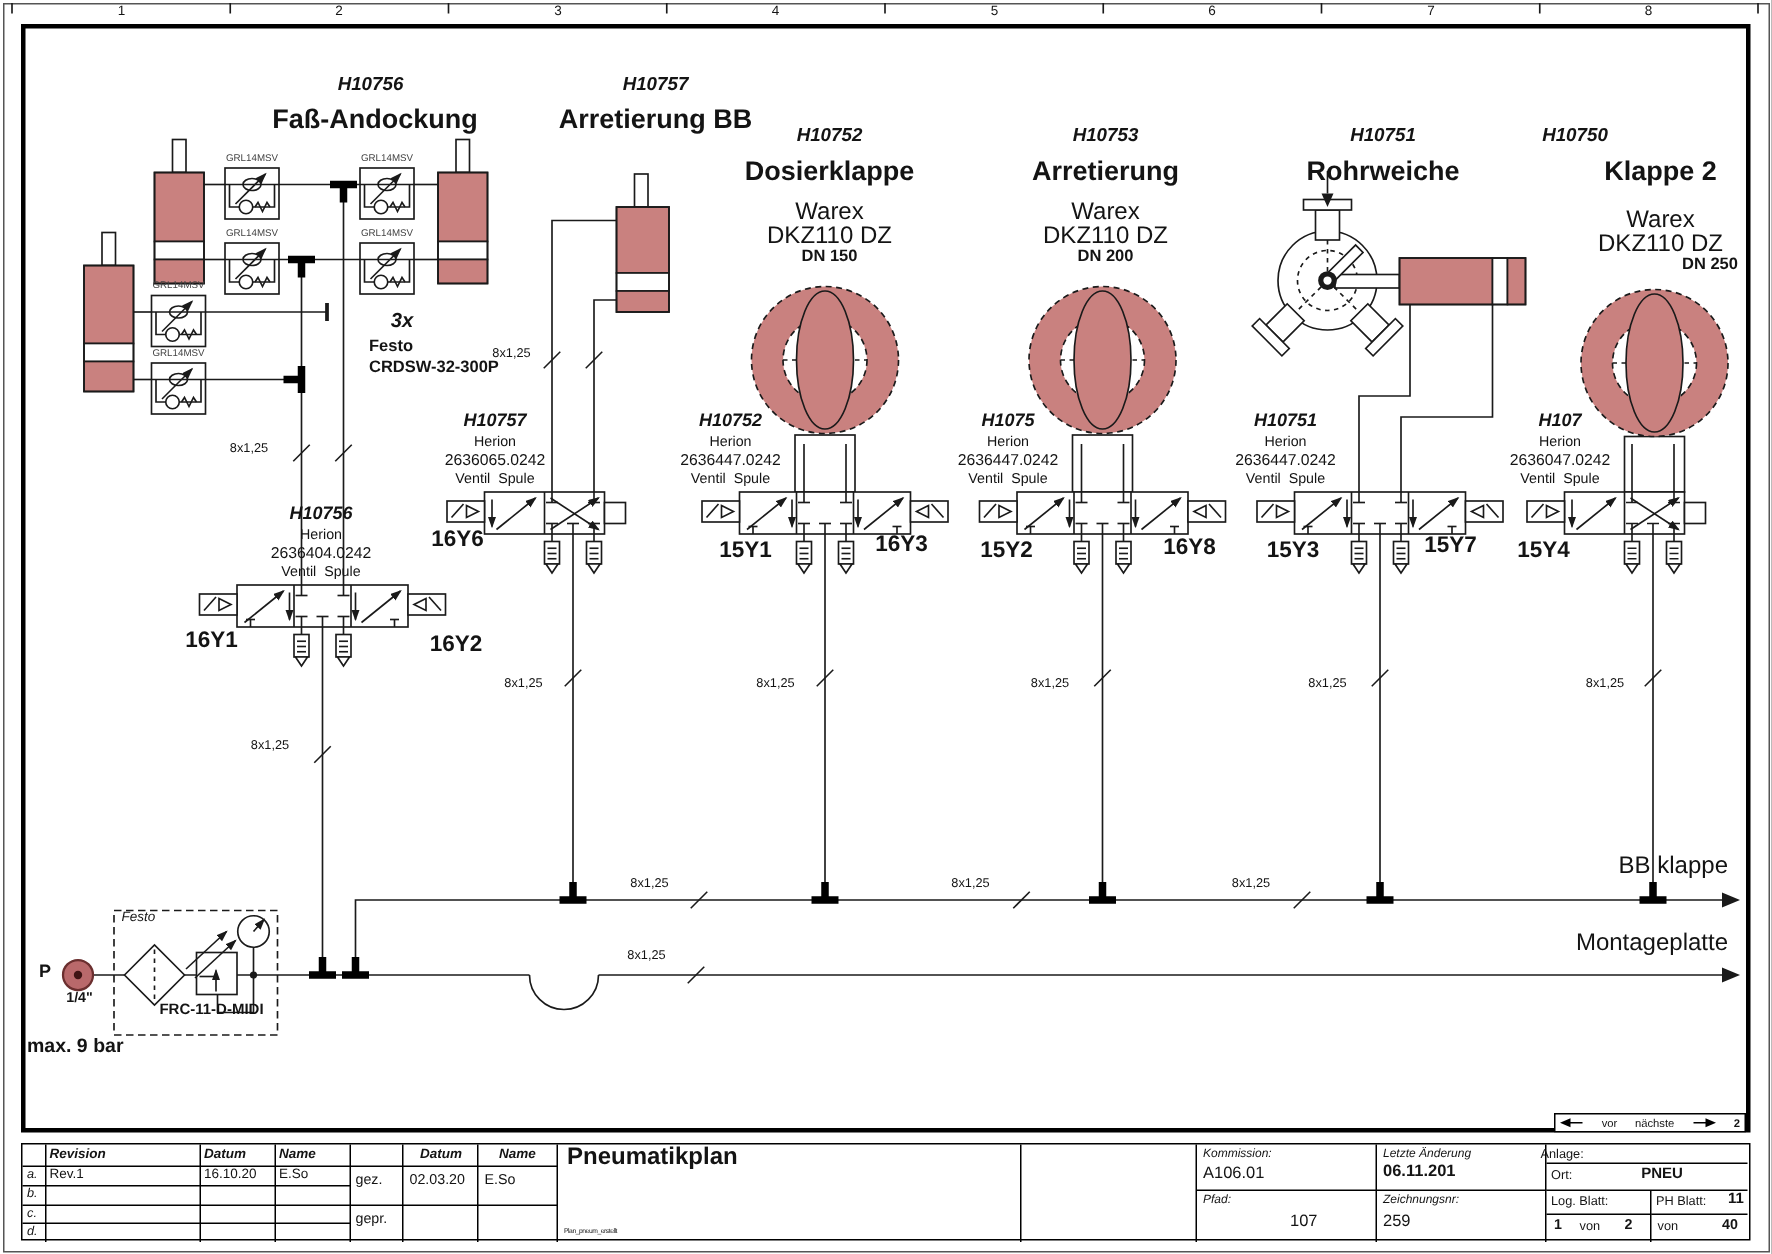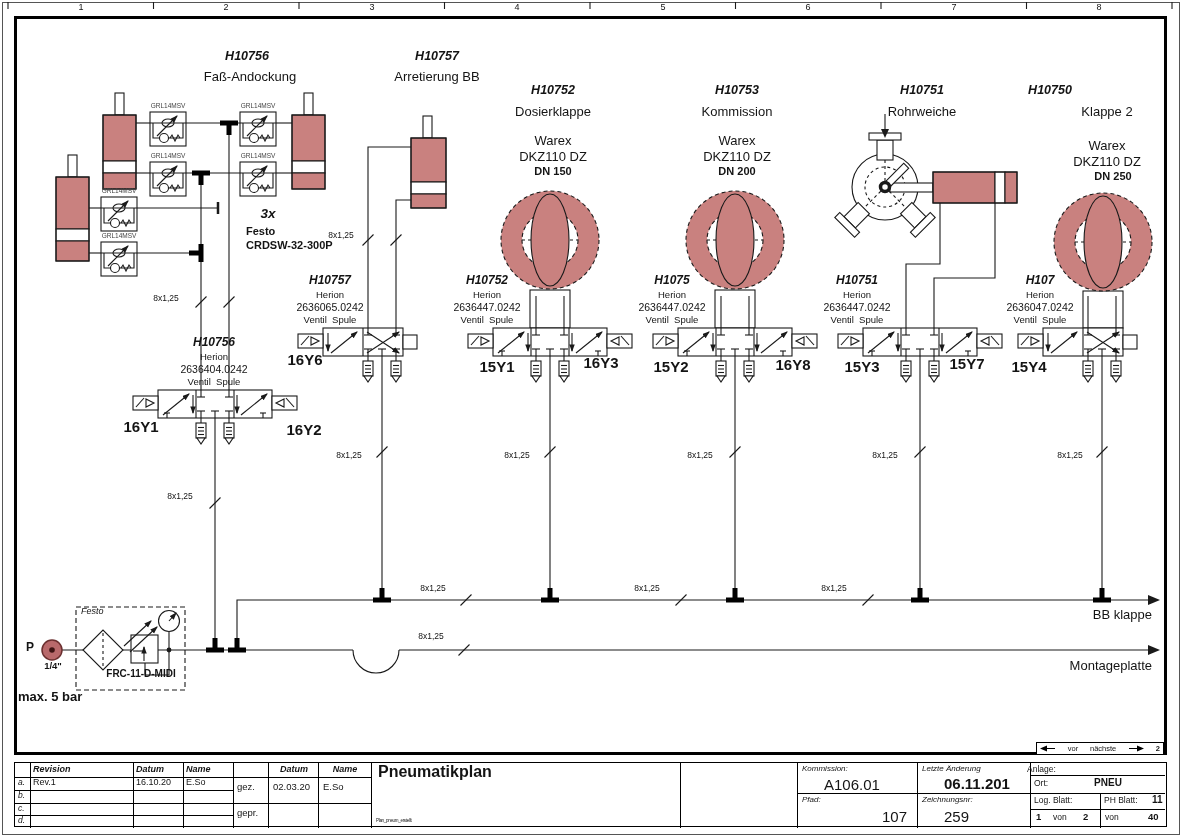--- a/index.html
+++ b/index.html
@@ -4,28 +4,28 @@
 <style>
   :root{ --pink:#c9817f; --line:#1a1a1a; --port:#b9696b; }
   html,body{margin:0;padding:0;background:#888;}
   #sheet{position:relative;width:1181px;height:836px;background:#fff;overflow:hidden;
          font-family:"Liberation Sans",sans-serif;color:#141414;}
   #outer{position:absolute;left:2px;top:2px;width:1176px;height:831px;border:1px solid #555;}
   #frame{position:absolute;left:14px;top:16px;width:1153px;height:739px;border:3px solid #000;box-sizing:border-box;}
   #gfx{position:absolute;left:0;top:0;}
   .lbl{position:absolute;white-space:pre;line-height:1;color:#141414;}
   .cx{transform:translateX(-50%);}
-  .rx{transform:translateX(-100%);margin-top:38px;}
+  .rx{transform:translateX(-100%);}
   .f-r9{font-size:9px;}
   .f-tag{font-style:italic;font-weight:bold;font-size:12.5px;}
-  .f-title{font-weight:normal;font-size:13px;}
+  .f-title{font-weight:bold;font-size:18px;}
   .f-grl{font-size:6.5px;color:#444;}
   .f-qty{font-style:italic;font-weight:bold;font-size:13.5px;}
   .f-b11{font-weight:bold;font-size:11px;}
-  .f-s10{font-size:13px;}
+  .f-s10{font-size:16px;}
   .f-sol{font-weight:bold;font-size:15px;}
   .f-pipe{font-size:8.5px;}
   .f-p12{font-weight:bold;font-size:12px;}
   .f-b95{font-weight:bold;font-size:9.5px;}
   .f-max{font-weight:bold;font-size:13px;}
   .f-it9{font-style:italic;font-size:9px;}
   .f-b10{font-weight:bold;font-size:10px;}
   .vblock{position:absolute;text-align:center;transform:translateX(-50%);}
   .vb-tag{font-style:italic;font-weight:bold;font-size:12px;margin-bottom:2px;}
   .vb-mk{font-size:9.5px;margin-bottom:1px;}
@@ -36,21 +36,21 @@
   .cell{position:absolute;box-sizing:border-box;}
   .br{border-right:1px solid #000;}
   .bb{border-bottom:1px solid #000;}
   .hline{position:absolute;height:1px;background:#000;}
   .tbl{position:absolute;white-space:pre;line-height:1;}
   .t-ih{font-style:italic;font-weight:bold;font-size:9px;}
   .t-il{font-style:italic;font-size:8.5px;}
   .t-v9{font-size:9px;}
   .t-v95{font-size:9.5px;}
   .t-it8{font-style:italic;font-size:8px;}
-  .t-v105{font-size:15px;margin-left:22px;}
+  .t-v105{font-size:11px;}
   .t-b{font-weight:bold;}
   .t-title{font-weight:bold;font-size:16px;}
   .t-file{font-size:4.5px;letter-spacing:-0.3px;}
   .t-85{font-size:8.5px;}
   #nav{position:absolute;left:1036px;top:742px;width:128px;height:13px;border:1.5px solid #000;box-sizing:border-box;
        display:flex;align-items:center;justify-content:space-between;padding:0 3px;background:#fff;font-size:7.5px;}
 </style>
 </head>
 <body>
 
@@ -362,31 +362,31 @@
   <div class="lbl cx f-tag" style="left:247px;top:50px">H10756</div>
   <div class="lbl cx f-title" style="left:250px;top:70px">Faß-Andockung</div>
   <div class="lbl cx f-tag" style="left:437px;top:50px">H10757</div>
   <div class="lbl cx f-title" style="left:437px;top:70px">Arretierung BB</div>
   <div class="lbl cx f-tag" style="left:553px;top:84px">H10752</div>
   <div class="lbl cx f-title" style="left:553px;top:105px">Dosierklappe</div>
   <div class="lbl cx f-s10" style="left:553px;top:134px">Warex</div>
   <div class="lbl cx f-s10" style="left:553px;top:150px">DKZ110 DZ</div>
   <div class="lbl cx f-b11" style="left:553px;top:166px">DN 150</div>
   <div class="lbl cx f-tag" style="left:737px;top:84px">H10753</div>
-  <div class="lbl cx f-title" style="left:737px;top:105px">Kommission</div>
+  <div class="lbl cx f-title" style="left:737px;top:105px">Arretierung</div>
   <div class="lbl cx f-s10" style="left:737px;top:134px">Warex</div>
   <div class="lbl cx f-s10" style="left:737px;top:150px">DKZ110 DZ</div>
   <div class="lbl cx f-b11" style="left:737px;top:166px">DN 200</div>
   <div class="lbl cx f-tag" style="left:922px;top:84px">H10751</div>
   <div class="lbl cx f-title" style="left:922px;top:105px">Rohrweiche</div>
   <div class="lbl cx f-tag" style="left:1050px;top:84px">H10750</div>
   <div class="lbl cx f-title" style="left:1107px;top:105px">Klappe 2</div>
   <div class="lbl cx f-s10" style="left:1107px;top:139px">Warex</div>
   <div class="lbl cx f-s10" style="left:1107px;top:155px">DKZ110 DZ</div>
-  <div class="lbl cx f-b11" style="left:1113px;top:171px">DN 250</div>
+  <div class="lbl cx f-b11" style="left:1140px;top:171px">DN 250</div>
 
   <div class="lbl cx f-grl" style="left:168px;top:103px">GRL14MSV</div>
   <div class="lbl cx f-grl" style="left:258px;top:103px">GRL14MSV</div>
   <div class="lbl cx f-grl" style="left:168px;top:153px">GRL14MSV</div>
   <div class="lbl cx f-grl" style="left:258px;top:153px">GRL14MSV</div>
   <div class="lbl cx f-grl" style="left:119px;top:188px">GRL14MSV</div>
   <div class="lbl cx f-grl" style="left:119px;top:233px">GRL14MSV</div>
 
   <div class="lbl cx f-qty" style="left:268px;top:207px">3x</div>
   <div class="lbl f-b11" style="left:246px;top:226px">Festo</div>
@@ -451,21 +451,21 @@
   <div class="lbl cx f-pipe" style="left:433px;top:584px">8x1,25</div>
   <div class="lbl cx f-pipe" style="left:647px;top:584px">8x1,25</div>
   <div class="lbl cx f-pipe" style="left:834px;top:584px">8x1,25</div>
   <div class="lbl cx f-pipe" style="left:431px;top:632px">8x1,25</div>
 
   <div class="lbl rx f-s10" style="left:1152px;top:570px">BB klappe</div>
   <div class="lbl rx f-s10" style="left:1152px;top:621px">Montageplatte</div>
 
   <div class="lbl cx f-p12" style="left:30px;top:641px">P</div>
   <div class="lbl cx f-b95" style="left:53px;top:661px">1/4"</div>
-  <div class="lbl f-max" style="left:18px;top:690px">max. 5 bar</div>
+  <div class="lbl f-max" style="left:18px;top:690px">max. 9 bar</div>
   <div class="lbl f-it9" style="left:81px;top:607px">Festo</div>
   <div class="lbl cx f-b10" style="left:141px;top:669px">FRC-11-D-MIDI</div>
 
   <div id="nav">
     <svg width="16" height="7">
         <line x1="2" y1="3.5" x2="15" y2="3.5" stroke="#000"></line>
         <path d="M7,0.5 L0,3.5 L7,6.5 Z" fill="#000"></path>
       </svg>
     <span>vor</span>
     <span>nächste</span>

